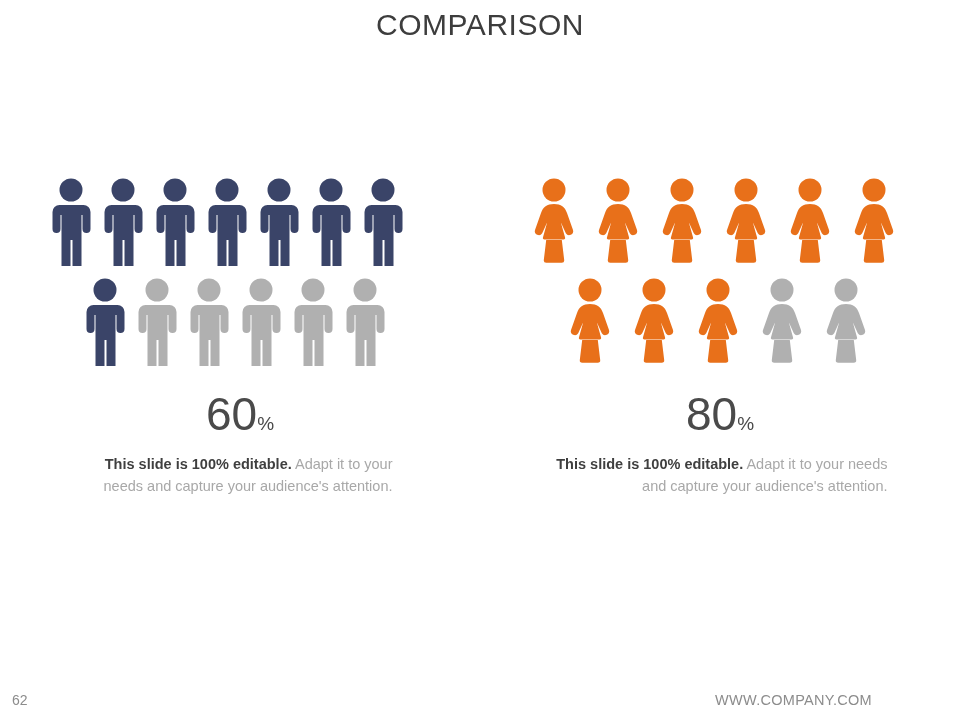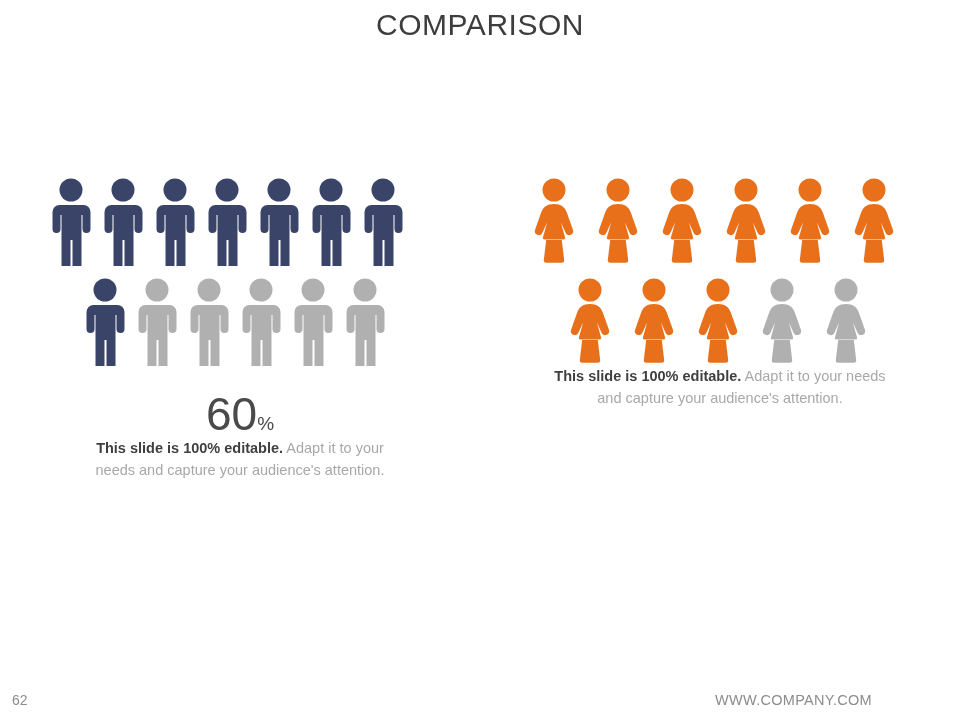--- a/index.html
+++ b/index.html
@@ -86,21 +86,22 @@
   }
   .stat-unit {
     font-size: 19px;
     font-weight: 400;
     color: #4a4a4a;
     font-family: "Liberation Sans", sans-serif;
   }
 
   
   .desc {
-    text-align: center;
+    margin-top: 16px;
+    text-align: right;
     font-size: 14.5px;
     line-height: 1.55;
     color: #a8a8a8;
     font-family: "Liberation Sans", sans-serif;
   }
   .desc .lead {
     color: #3f3f3f;
     font-weight: bold;
   }
   .desc-left  { width: 305px; }
@@ -304,20 +305,23 @@
             </span>
             <span style="line-height: 0;">
               <svg class="figure" width="56" height="88" viewBox="0 0 56 88" xmlns="http://www.w3.org/2000/svg">
                 <circle cx="28" cy="12" r="11.5" fill="#b0b0b0"></circle>
                 <path d="M28,26 c7,0 11,3 13,9 l6,17 a4,4 0 0 1 -7.2,3.3 l-5,-11 l4.2,15 a1.6,1.6 0 0 1 -1.5,2.1 h-19 a1.6,1.6 0 0 1 -1.5,-2.1 l4.2,-15 l-5,11 a4,4 0 0 1 -7.2,-3.3 l6,-17 c2,-6 6,-9 13,-9 z" fill="#b0b0b0"></path>
                 <path d="M20.2,62 h15.6 l2.4,20 a2.5,2.5 0 0 1 -2.5,2.8 h-15.4 a2.5,2.5 0 0 1 -2.5,-2.8 z" fill="#b0b0b0"></path>
               </svg>
             </span>
           </div>
         </div>
+      <div class="stat">
+        <span class="stat-value">80</span><span class="stat-unit">%</span>
+      </div>
       <div class="desc desc-right">
         <span class="lead">This slide is 100% editable.</span><span class="rest"> Adapt it to your needs and capture your audience's attention.</span>
       </div>
     </div>
 
   </div>
 
   <div class="footer-page">62</div>
 
   <div class="footer-url">WWW.COMPANY.COM</div>

